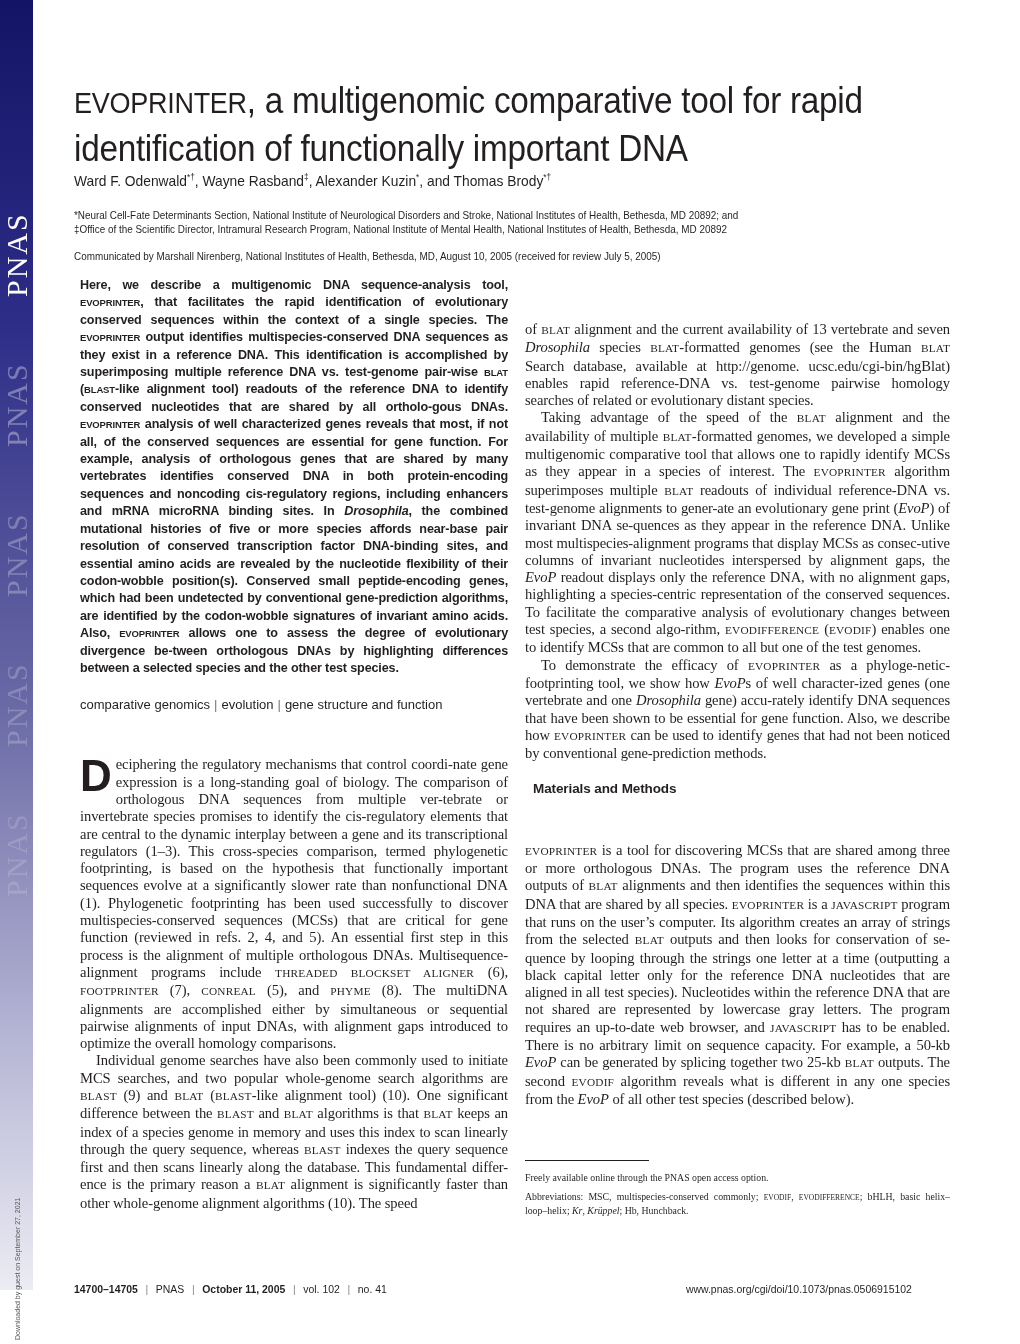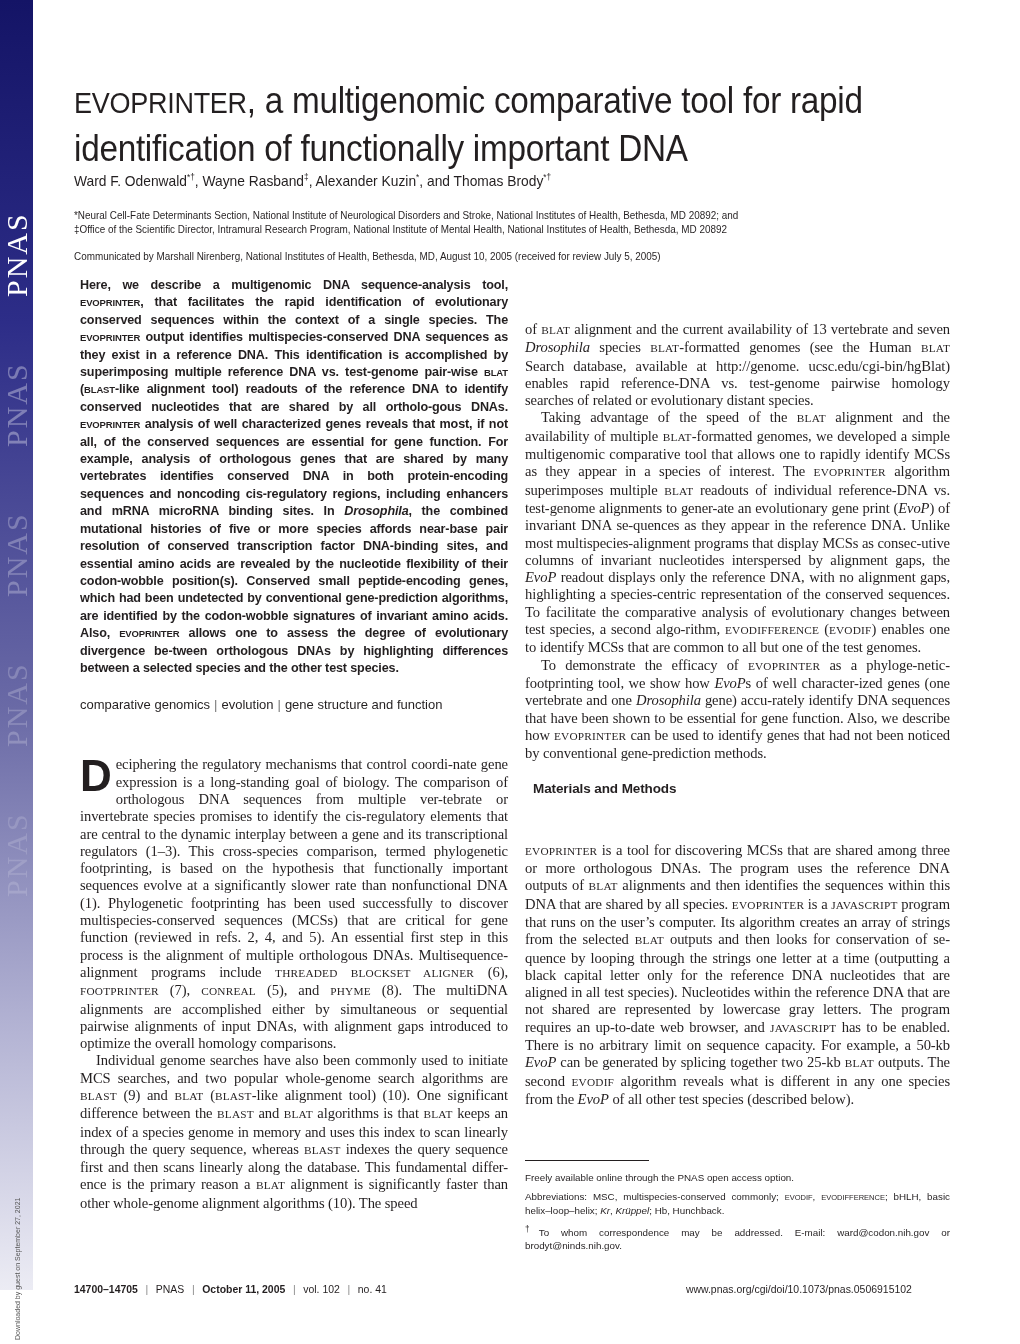--- a/index.html
+++ b/index.html
@@ -83,21 +83,21 @@
     font-size: 44px; line-height: 34px; margin: 3px 4px 0 0;
   }
   .section-heading {
     font-family: "Liberation Sans", sans-serif; font-weight: bold; font-size: 13.5px;
     margin: 18px 0 5px 8px;
   }
 
   .footnote-rule { position: absolute; left: 525px; top: 1160px; width: 124px; height: 1px; background: #231f20; }
   .footnotes {
     position: absolute; left: 525px; top: 1171px; width: 425px;
-    font-family: Liberation Sans, sans-serif; font-size: 9.8px; line-height: 13px;
+    font-family: Liberation Serif, serif; font-size: 9.8px; line-height: 13px;
   }
   .footnotes p { margin-bottom: 6px; text-align: justify; }
   .footnotes .fsc { font-size: 7.5px; text-transform: uppercase; }
 
   .footer {
     position: absolute; left: 74px; top: 1283px; width: 882px;
     font-family: "Liberation Sans", sans-serif; font-size: 11px;
     display: flex; justify-content: space-between;
     transform: scaleX(0.95); transform-origin: left top;
   }
@@ -150,21 +150,20 @@
   <p><span>Taking advantage of the speed of the </span><span class="sc">blat</span><span> alignment and the availability of multiple </span><span class="sc">blat</span><span>-formatted genomes, we developed a simple multigenomic comparative tool that allows one to rapidly identify MCSs as they appear in a species of interest. The </span><span class="sc">evoprinter</span><span> algorithm superimposes multiple </span><span class="sc">blat</span><span> readouts of individual reference-DNA vs. test-genome alignments to gener-ate an evolutionary gene print (</span><i>EvoP</i><span>) of invariant DNA se-quences as they appear in the reference DNA. Unlike most multispecies-alignment programs that display MCSs as consec-utive columns of invariant nucleotides interspersed by alignment gaps, the </span><i>EvoP</i><span> readout displays only the reference DNA, with no alignment gaps, highlighting a species-centric representation of the conserved sequences. To facilitate the comparative analysis of evolutionary changes between test species, a second algo-rithm, </span><span class="sc">evodifference</span><span> (</span><span class="sc">evodif</span><span>) enables one to identify MCSs that are common to all but one of the test genomes.</span></p>
   <p><span>To demonstrate the efficacy of </span><span class="sc">evoprinter</span><span> as a phyloge-netic-footprinting tool, we show how </span><i>EvoP</i><span>s of well character-ized genes (one vertebrate and one </span><i>Drosophila</i><span> gene) accu-rately identify DNA sequences that have been shown to be essential for gene function. Also, we describe how </span><span class="sc">evoprinter</span><span> can be used to identify genes that had not been noticed by conventional gene-prediction methods.</span></p>
   <div class="section-heading">Materials and Methods</div>
   <p class="noindent"><span class="sc">evoprinter</span><span> is a tool for discovering MCSs that are shared among three or more orthologous DNAs. The program uses the reference DNA outputs of </span><span class="sc">blat</span><span> alignments and then identifies the sequences within this DNA that are shared by all species. </span><span class="sc">evoprinter</span><span> is a </span><span class="sc">javascript</span><span> program that runs on the user’s computer. Its algorithm creates an array of strings from the selected </span><span class="sc">blat</span><span> outputs and then looks for conservation of se-quence by looping through the strings one letter at a time (outputting a black capital letter only for the reference DNA nucleotides that are aligned in all test species). Nucleotides within the reference DNA that are not shared are represented by lowercase gray letters. The program requires an up-to-date web browser, and </span><span class="sc">javascript</span><span> has to be enabled. There is no arbitrary limit on sequence capacity. For example, a 50-kb </span><i>EvoP</i><span> can be generated by splicing together two 25-kb </span><span class="sc">blat</span><span> outputs. The second </span><span class="sc">evodif</span><span> algorithm reveals what is different in any one species from the </span><i>EvoP</i><span> of all other test species (described below).</span></p>
 </div>
 
 <div class="footnote-rule"></div>
 <div class="footnotes">
   <p>Freely available online through the PNAS open access option.</p>
   <p><span>Abbreviations: MSC, multispecies-conserved commonly; </span><span class="fsc">evodif</span><span>, </span><span class="fsc">evodifference</span><span>; bHLH, basic helix–loop–helix; </span><i>Kr</i><span>, </span><i>Krüppel</i><span>; Hb, Hunchback.</span></p>
-  <p><sup>†</sup><span>To whom correspondence may be addressed. E-mail: ward@codon.nih.gov or brodyt@ninds.nih.gov.</span></p>
 </div>
 
 <div class="footer">
   <div>
     <b>14700–14705</b><span class="sep">|</span><span>PNAS</span><span class="sep">|</span><b>October 11, 2005</b><span class="sep">|</span><span>vol. 102</span><span class="sep">|</span><span>no. 41</span>
   </div>
   <a style="color:#231f20;text-decoration:none;">www.pnas.org/cgi/doi/10.1073/pnas.0506915102</a>
 </div>
 
 </body></html>

